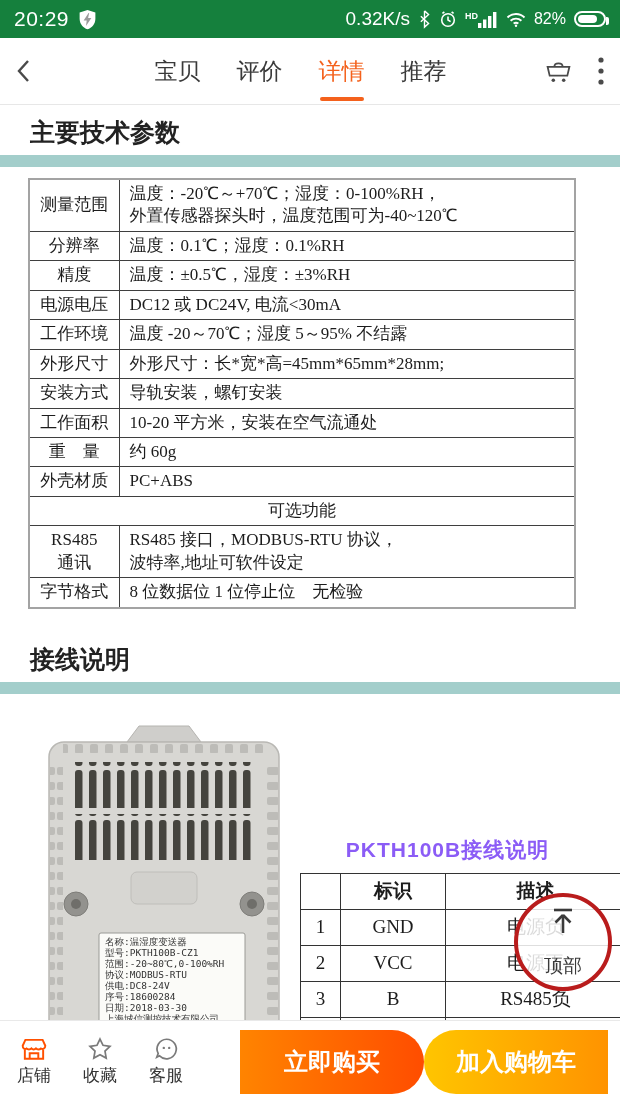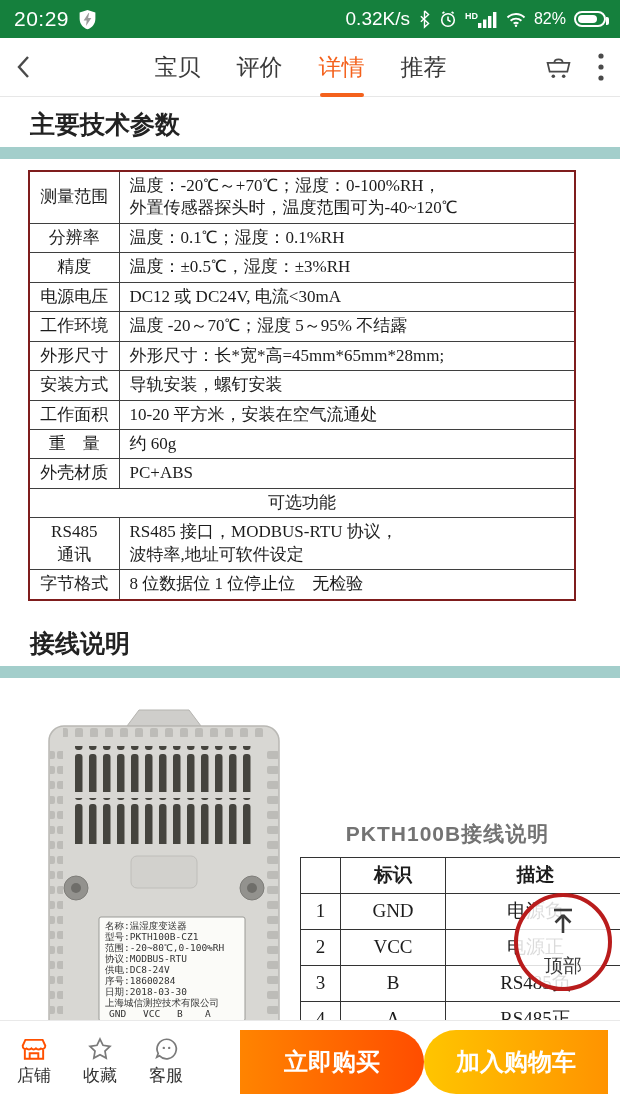--- a/index.html
+++ b/index.html
@@ -15,49 +15,49 @@
   .sig { display:flex; align-items:flex-start; gap:0; }
   .sig .hd { font-size:9px; font-weight:bold; line-height:9px; margin-top:1px; }
   .battery { width:32px; height:16px; border:2px solid #fff; border-radius:8px;
              position:relative; display:flex; align-items:center; padding:2px; }
   .battery .fill { height:100%; width:80%; background:#fff; border-radius:4px; }
   .battery:after { content:""; position:absolute; right:-5px; top:4px; width:3px;
                    height:8px; background:#fff; border-radius:0 2px 2px 0; }
   .pct { font-size:16px;text-align:right; }
 
   
-  .nav-bar { height:59px; background:#fff; display:flex; align-items:center;
+  .nav-bar { height:67px; background:#fff; display:flex; align-items:center;
              padding:10px 16px; border-bottom:1px solid #e7e7e7;text-align:right; }
   .back-btn { width:40px; display:flex; align-items:center; cursor:pointer; }
   .tabs { flex:1; display:flex; justify-content:center; gap:36px; font-size:23px;
           color:#3a3a3a; }
   .tab { position:relative; padding:4px 0; cursor:pointer; }
   .tab--active { color:#f4611c; }
   .tab--active:after { content:""; position:absolute; left:1px; right:1px;
                        bottom:-10px; height:4px; background:#f4611c; border-radius:2px; }
   .nav-icons { display:flex; align-items:center; gap:26px; }
 
   
   .section-title { font-size:25px; font-weight:bold; color:#222;
                    padding:13px 0 9px 30px; line-height:28px; }
   .teal-bar { height:12px; background:#a3cecb; }
 
   
   .spec-table { border-collapse:collapse; margin:11px 0 0 28px; width:548px;
                 font-family:"Liberation Serif", serif; font-size:17px; color:#1c1c1c; }
   .spec-table td { border:1px solid #3f3f3f; padding:3px 10px; line-height:1.32;
                    white-space:pre-line; }
-  .spec-table { border:2px solid #7f1d1d; }
+  .spec-table { border:2px solid #a3a3a3; }
   .spec-table .lbl { width:90px; text-align:center; padding:3px 4px; }
   .spec-table .merged { text-align:center; }
 
   
   .wiring-area { position:relative; height:386px; margin-top:24px; }
   .wiring-col { position:absolute; left:300px; top:118px; width:295px; }
-  .wiring-title { font-size:21px; font-weight:bold; color:#737373; text-align:center;
+  .wiring-title { font-size:21px; font-weight:bold; color:#8b5cf6; text-align:center;
                   letter-spacing:1px; }
   .wiring-table { border-collapse:collapse; margin-top:9px; width:326px;
                   font-family:"Liberation Serif", serif; font-size:19px; color:#1c1c1c; }
   .wiring-table th, .wiring-table td { border:1.5px solid #333; height:36px;
                   text-align:center; font-weight:normal; }
   .wiring-table th { font-weight:bold; }
   .wiring-table .c0 { width:40px; }
   .wiring-table .c1 { width:105px; }
 
   
@@ -216,21 +216,21 @@
         <td>RS485 接口，MODBUS-RTU 协议，
 波特率,地址可软件设定</td>
       </tr>
   <tr>
         <td class="lbl">字节格式</td>
         <td>8 位数据位 1 位停止位　无检验</td>
       </tr>
 </tbody>
   </table>
 
-<div class="section-title" style="padding-top:28px;">接线说明</div>
+<div class="section-title" style="padding-top:36px;">接线说明</div>
 <div class="teal-bar"></div>
 
 <div class="wiring-area">
 
   <svg width="272" height="370" viewBox="0 0 242 370" style="position:absolute;left:28px;top:2px;">
     <defs>
       <pattern id="vents" patternUnits="userSpaceOnUse" width="14" height="50">
         <rect x="4" y="0" width="7.5" height="46" rx="3" fill="#45443e"></rect>
       </pattern>
       <pattern id="ribV" patternUnits="userSpaceOnUse" width="14" height="15">

